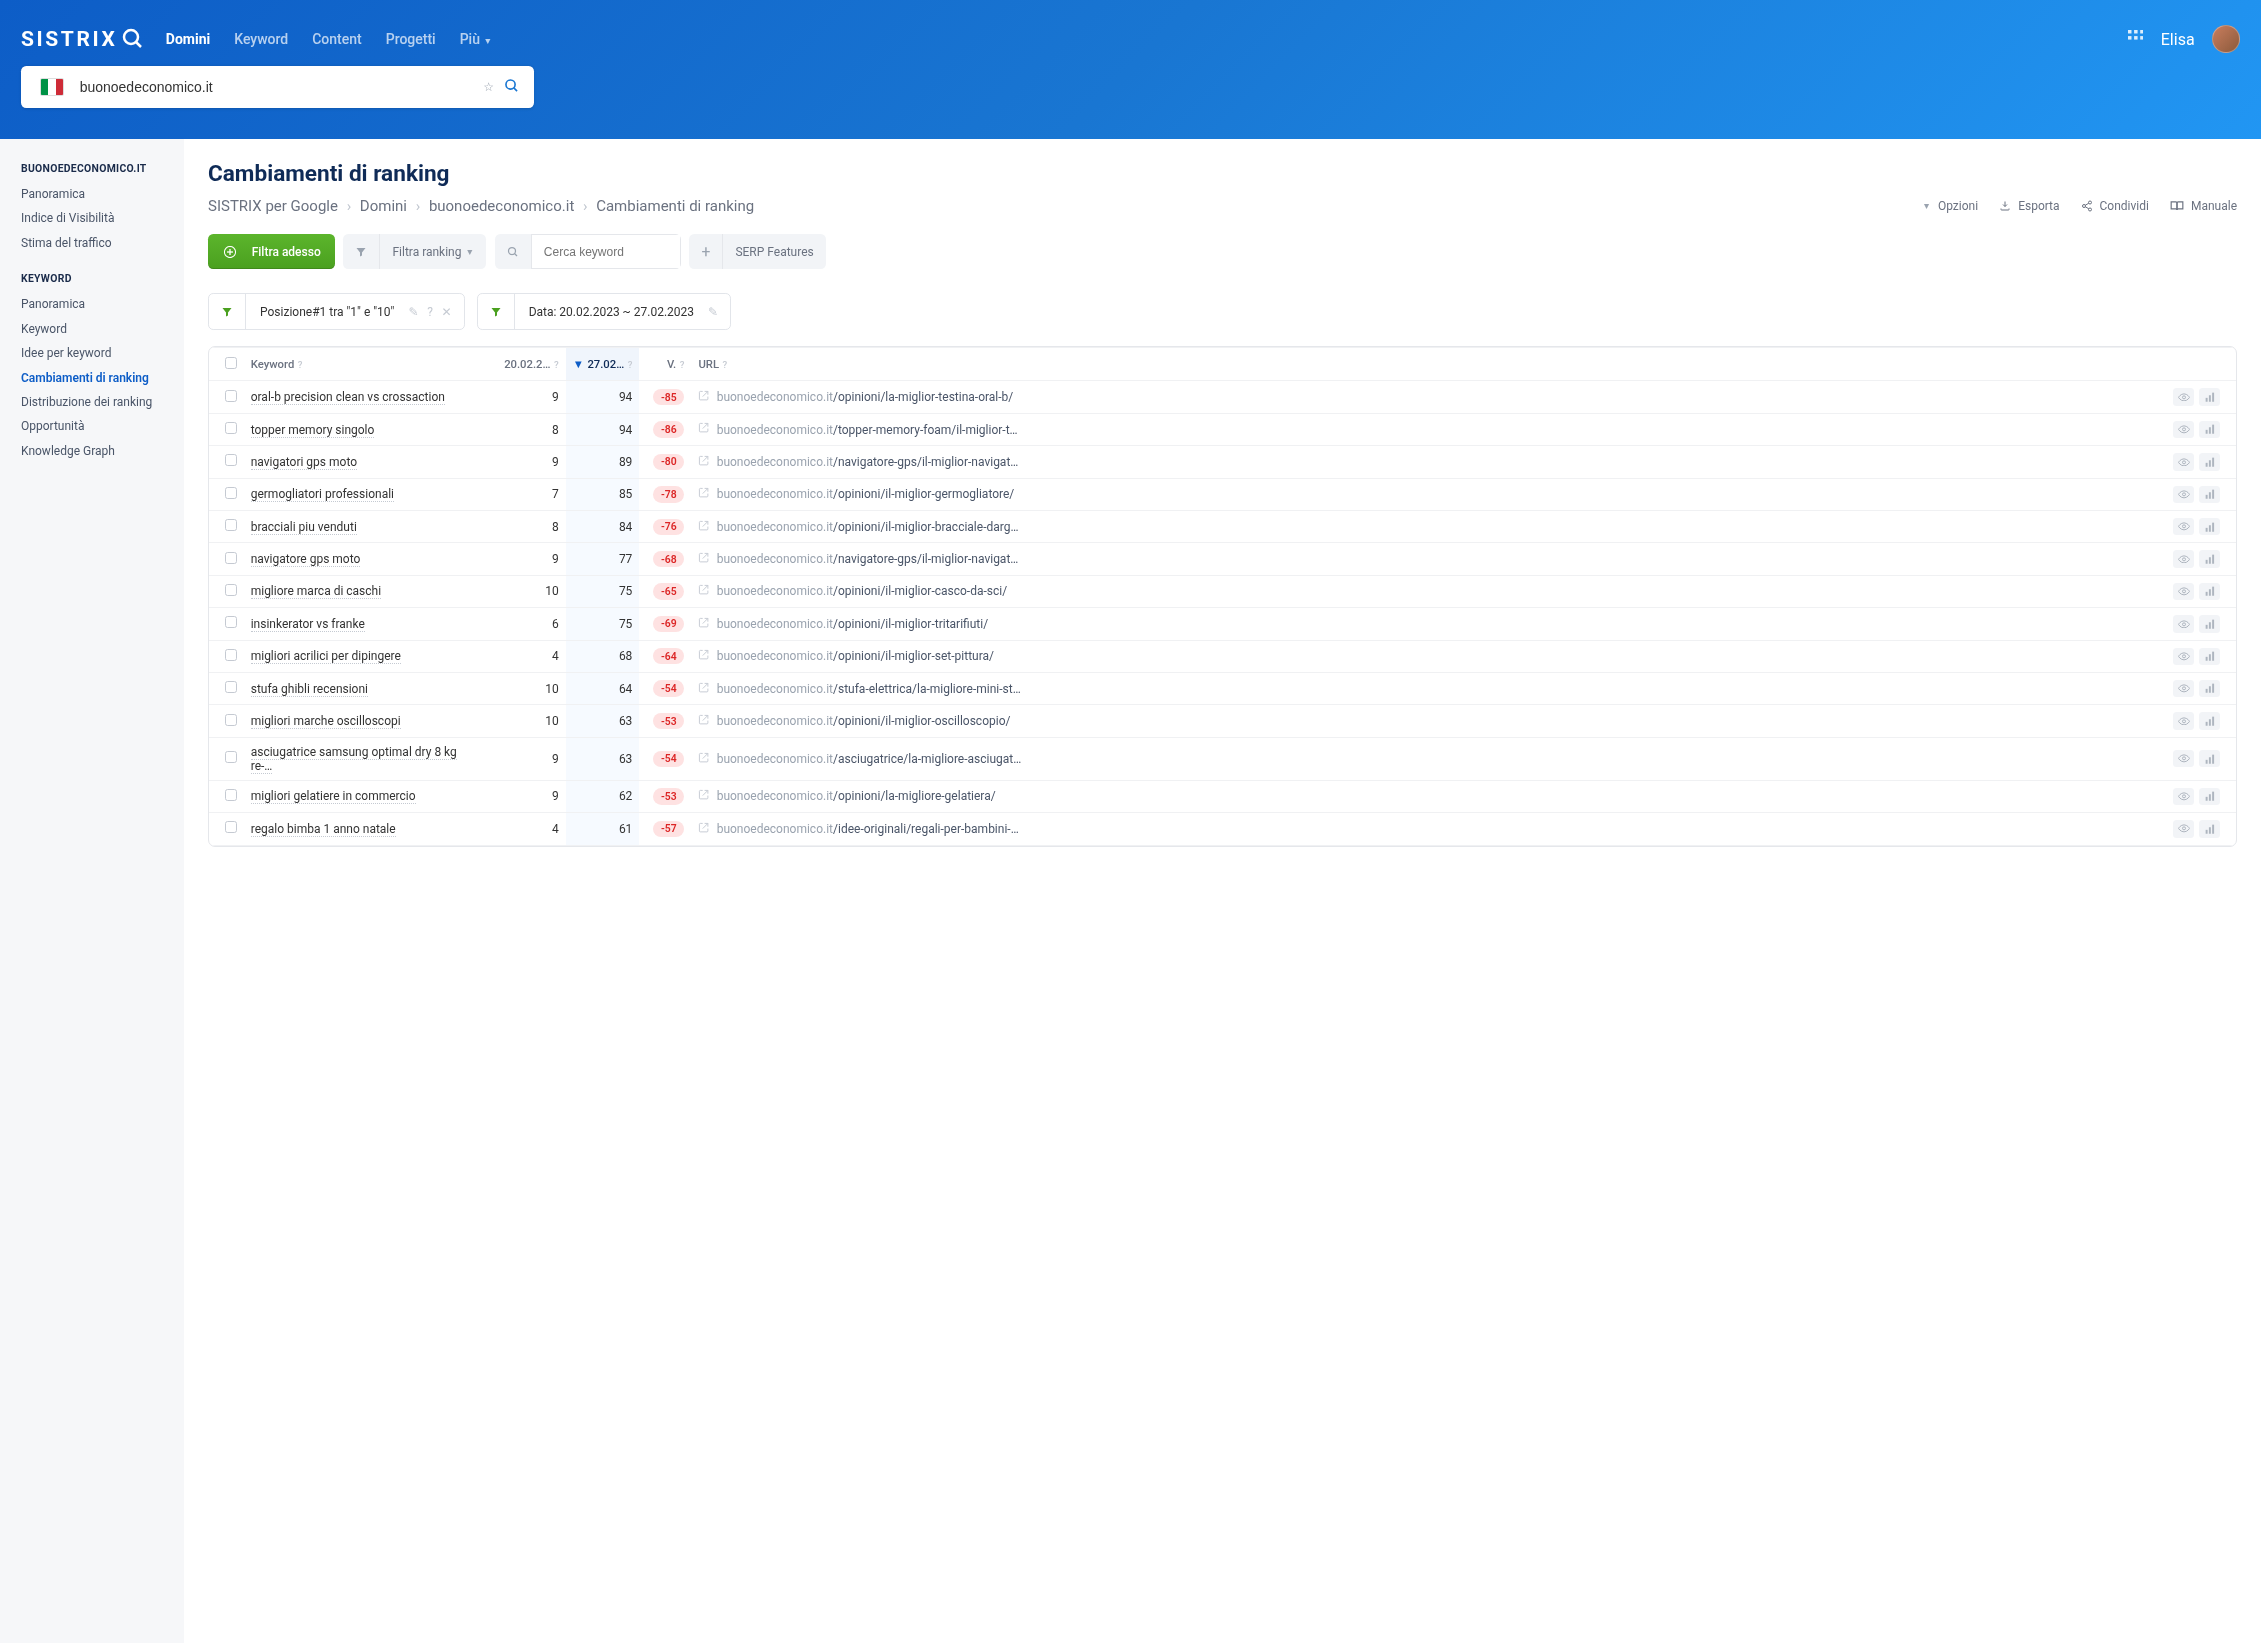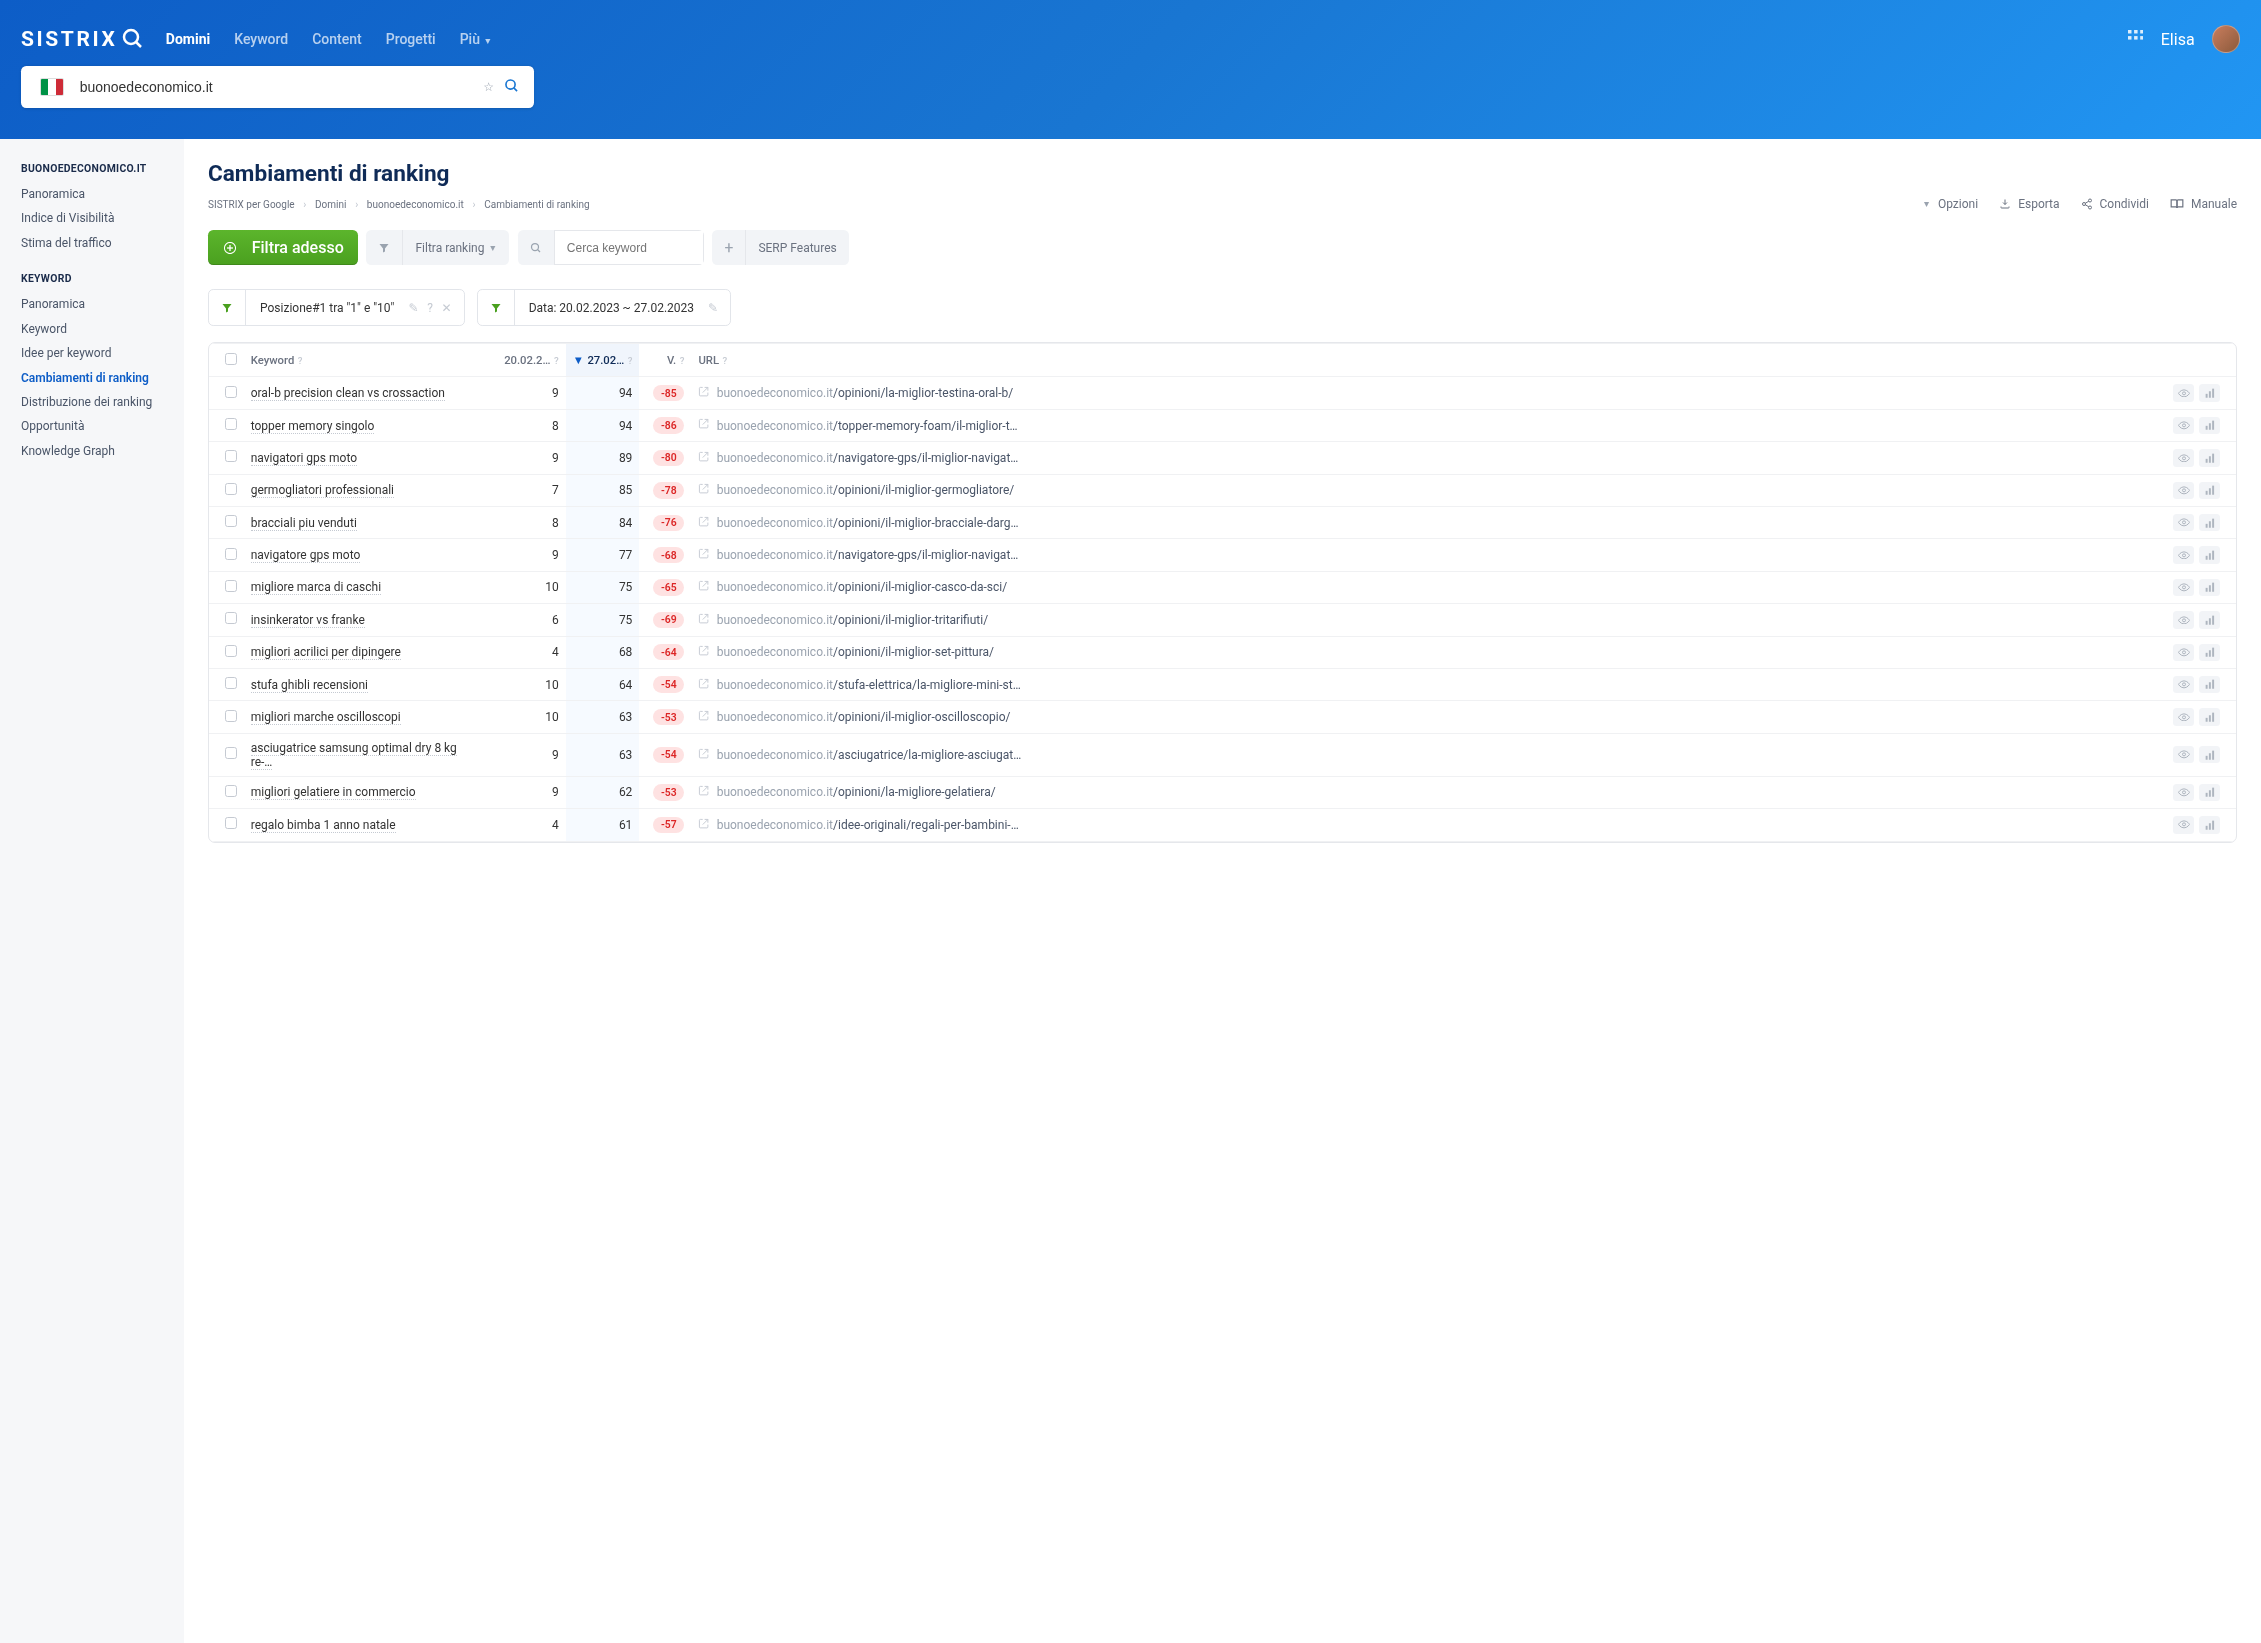--- a/index.html
+++ b/index.html
@@ -26,27 +26,27 @@
 .search-icon-btn { color: #1976d2; }
 .layout { display: flex; }
 .sidebar { width: 184px; background: #f6f7f9; padding: 15.7px 0; min-height: calc(100vh - 115px); }
 .side-group { margin-bottom: 10.4px; }
 .side-head { font-size: 10.4px; font-weight: 700; color: #1a2b4a; letter-spacing: 0.3px; padding: 7px 21px; }
 .side-item { display: block; padding: 5.2px 21px; color: #4a5568; font-size: 12px; cursor: pointer; }
 .side-item.active { color: #0d5dc7; font-weight: 600; }
 .main { flex: 1; padding: 21px 24px; }
 .page-title { font-size: 22.6px; font-weight: 700; color: #0f2b57; margin-bottom: 10.4px; }
 .breadcrumb-row { display: flex; align-items: center; justify-content: space-between; margin-bottom: 19px; }
-.breadcrumb { display: flex; align-items: flex-start; gap: 8.7px; color: #6b7280; font-size: 10px; }
+.breadcrumb { display: flex; align-items: flex-start; gap: 8.7px; color: #6b7280; font-size: 15px; }
 .breadcrumb .sep { color: #c0c6cf; }
 .bc-actions { display: flex; align-items: center; gap: 21px; color: #6b7280; font-size: 12px; }
 .bc-action { display: flex; align-items: center; gap: 7px; cursor: pointer; }
 .bc-action .caret { font-size: 8.7px; color: #9aa3af; }
 .toolbar { display: flex; gap: 8.7px; margin-bottom: 24px; }
-.btn { display: flex; align-items: center; border-radius: 5.2px; height: 35px; padding: 0 14px; font-size: 16px; cursor: pointer; }
+.btn { display: flex; align-items: center; border-radius: 5.2px; height: 35px; padding: 0 14px; font-size: 12px; cursor: pointer; }
 .btn-green { background: linear-gradient(180deg, #5cb52c, #4aa01f); color: #fff; font-weight: 500; box-shadow: inset 0 -0.9px 0 rgba(0,0,0,0.15); }
 .btn-green .plus { width: 15.7px; height: 15.7px; margin-right: 14px; display: flex; align-items: center; justify-content: center; font-weight: 700; }
 .btn-group { display: flex; }
 .btn-group .seg { background: #f2f4f7; height: 35px; display: flex; align-items: center; padding: 0 12px; border-right: 0.9px solid #e5e7eb; color: #6b7280; }
 .btn-group .seg:first-child { border-radius: 5.2px 0 0 5.2px; }
 .btn-group .seg:last-child { border-radius: 0 5.2px 5.2px 0; border-right: none; }
 .btn-group .seg.input { background: #fff; border: 0.9px solid #e5e7eb; border-left: none; padding: 0; }
 .seg-input { border: none; outline: none; height: 100%; padding: 0 12px; font-size: 12px; width: 148px; }
 .filter-tags { display: flex; gap: 12px; margin-bottom: 15.7px; }
 .filter-tag { display: flex; align-items: center; border: 0.9px solid #e2e5ea; border-radius: 5.2px; height: 37px; background: #fff; }

